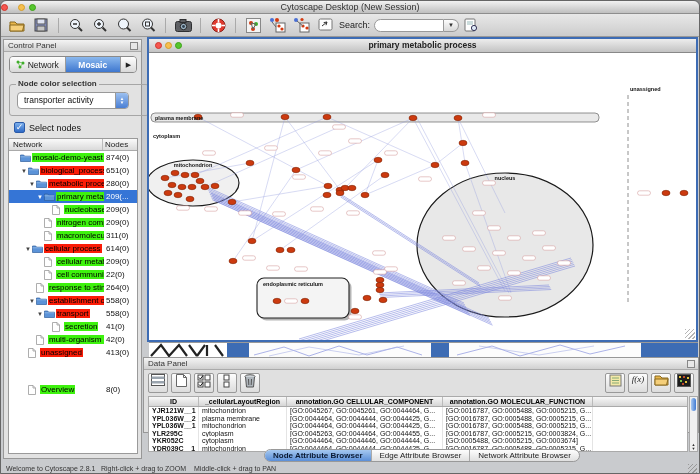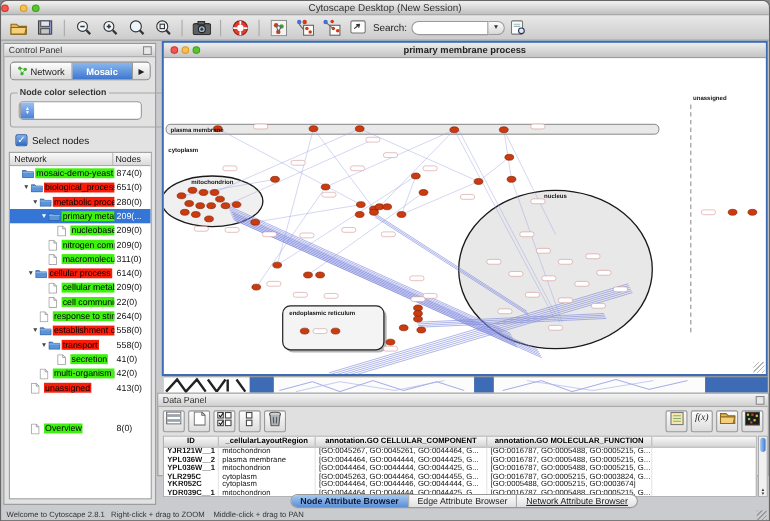--- a/index.html
+++ b/index.html
@@ -112,21 +112,21 @@
     border:1px solid #aaa; background:#f0f0f0; }
   .dp-thumb { position:absolute; left:1px; top:1px; width:5px; height:13px; border-radius:3px;
     background:linear-gradient(90deg,#a9c9f2,#3f79d2); }
   .dp-arrows { position:absolute; left:0; bottom:0; width:100%; font-size:4px; line-height:4px;
     text-align:center; color:#333; }
 
   .attr-tabs { position:absolute; left:263px; top:448px; height:13px; display:flex;
     border:1px solid #999; border-radius:7px; overflow:hidden;
     background:linear-gradient(#fdfdfd,#e0e0e0); }
   .attr-tab { padding:0 8px; font-size:8px; line-height:11px; color:#222; border-right:1px solid #aaa; }
-  .attr-tab:last-child { border-right:none;text-decoration:underline; }
+  .attr-tab:last-child { border-right:none; }
   .attr-tab.sel { background:linear-gradient(#a5c8f0,#5b8fd8); color:#0a1a33; font-weight:bold; }
 
   .status-bar { position:absolute; left:0; top:461px; width:100%; height:13px; font-size:7px; color:#333; }
   .status-item { position:absolute; top:3px; white-space:nowrap; }
   .app-grip { position:absolute; right:2px; bottom:2px; width:9px; height:9px;
     background:repeating-linear-gradient(135deg,#999 0 1px,transparent 1px 3px); }
 </style>
 </head>
 <body>
 
@@ -267,20 +267,21 @@
         <span>Network</span>
       </div>
       <div class="tabseg sel">
         <span>Mosaic</span>
       </div>
       <div class="tabarrow">▶</div>
     </div>
     <div class="groupbox">
       <span class="groupbox-label">Node color selection</span>
       <div class="select">
+        <span class="select-text">transporter activity</span>
         <span class="select-stepper">
             <span>▲</span>
             <span>▼</span>
           </span>
       </div>
     </div>
     <div class="checkbox-row">
       <span class="checkbox"><span>✓</span></span>
       <span class="checkbox-label">Select nodes</span>
     </div>
@@ -479,21 +480,21 @@
           </div>
         </div>
     </div>
   </div>
 
   <div class="net-window">
     <div class="net-titlebar">
       <span class="tl r" style="top:3px;left:6px"></span>
       <span class="tl y" style="top:3px;left:16px"></span>
       <span class="tl g" style="top:3px;left:26px"></span>
-      <div class="net-title">primary membrane process</div>
+      <div class="net-title">primary metabolic process</div>
     </div>
     <div class="net-canvas">
       <svg id="graph" width="547" height="287" viewBox="0 0 547 287">
           <rect x="2" y="60" width="448" height="9" rx="4" fill="#e9e9e9" stroke="#666" stroke-width="0.7"></rect>
           <ellipse cx="44" cy="130" rx="46" ry="23" fill="#f0f0f0" stroke="#1a1a1a" stroke-width="1.2"></ellipse>
           <ellipse cx="356" cy="192" rx="88" ry="72" fill="#e8e8e8" stroke="#1a1a1a" stroke-width="1.2"></ellipse>
           <rect x="110.5" y="227.5" width="92" height="40" rx="7" fill="#b5b5b5"></rect>
           <rect x="108" y="225" width="92" height="40" rx="7" fill="#f4f4f4" stroke="#222" stroke-width="1.1"></rect>
           <line x1="479" y1="42" x2="479" y2="250" stroke="#909090" stroke-width="1" stroke-dasharray="4 3"></line>
           <line x1="49" y1="64" x2="179" y2="133" stroke="#98a0e0" stroke-width="0.7" opacity="0.55"></line>

